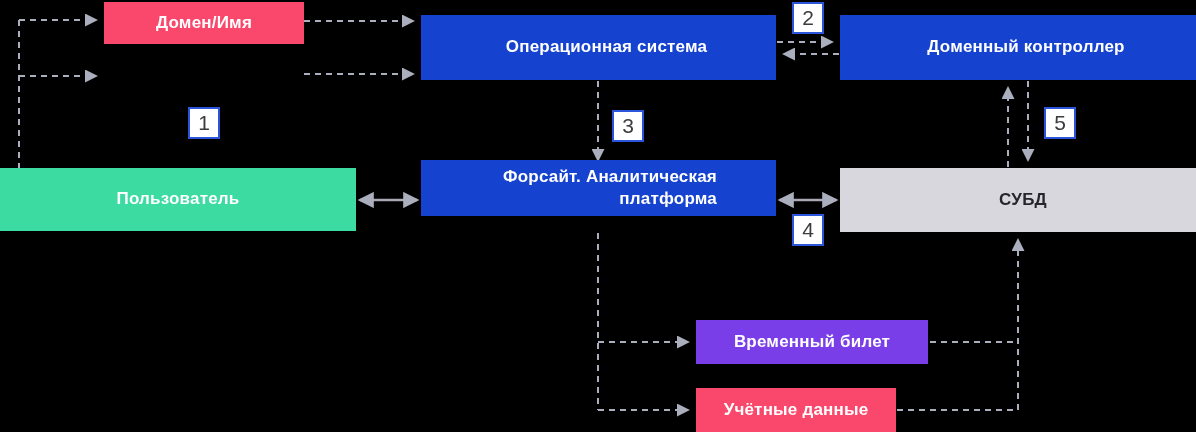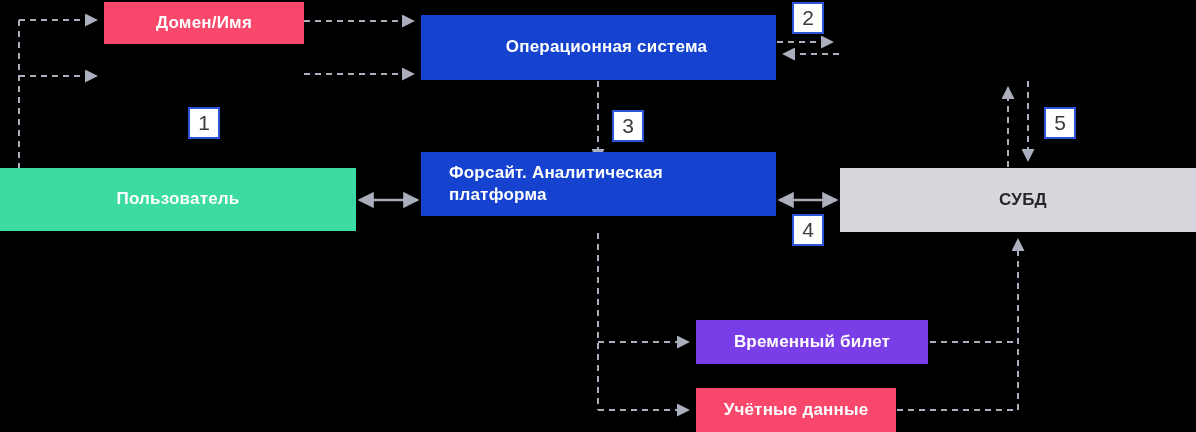--- a/index.html
+++ b/index.html
@@ -31,40 +31,40 @@
   .connectors path.solid {
     fill: none;
     stroke: #A9A9B6;
     stroke-width: 2.5;
   }
   .node {
     position: absolute;
     display: flex;
     align-items: center;
     justify-content: center;
-    text-align: left;
+    text-align: right;
     color: #ffffff;
     font-size: 17px;
     font-weight: bold;
     letter-spacing: 0.2px;
     line-height: 1.3;
     box-sizing: border-box;
   }
   .node-pink   { background: #F9486B; }
   .node-blue   { background: #1543D0; padding-left: 16px; }
   .node-green  { background: #3BDBA2; }
   .node-purple { background: #7A3EE8; }
   .node-gray   { background: #D8D7DE; color: #26262B; }
 
   .n-domain    { left: 104px; top: 2px;   width: 200px; height: 42px; }
   .n-password  { left: 104px; top: 53px;  width: 200px; height: 43px; }
   .n-os        { left: 421px; top: 15px;  width: 355px; height: 65px; }
   .n-dc        { left: 840px; top: 15px;  width: 356px; height: 65px; }
   .n-user      { left: 0px;   top: 168px; width: 356px; height: 63px; }
-  .n-platform  { left: 421px; top: 152px; width: 355px; height: 64px; padding: 0 28px; }
+  .n-platform  { left: 421px; top: 160px; width: 355px; height: 56px; padding: 0 59px; }
   .n-dbms      { left: 840px; top: 168px; width: 366px; height: 64px; }
   .n-ticket    { left: 696px; top: 320px; width: 232px; height: 44px; }
   .n-creds     { left: 696px; top: 388px; width: 200px; height: 44px; }
 
   .badge {
     position: absolute;
     width: 32px;
     height: 32px;
     box-sizing: border-box;
     background: #ffffff;
@@ -123,20 +123,23 @@
 
   <div class="node node-pink n-domain">
     <span>Домен/Имя</span>
   </div>
 
 
   <div class="node node-blue n-os">
     <span>Операционная система</span>
   </div>
 
+  <div class="node node-blue n-dc">
+    <span>Доменный контроллер</span>
+  </div>
 
   <div class="node node-green n-user">
     <span>Пользователь</span>
   </div>
 
   <div class="node node-blue n-platform">
     <span>Форсайт. Аналитическая платформа</span>
   </div>
 
   <div class="node node-gray n-dbms">

